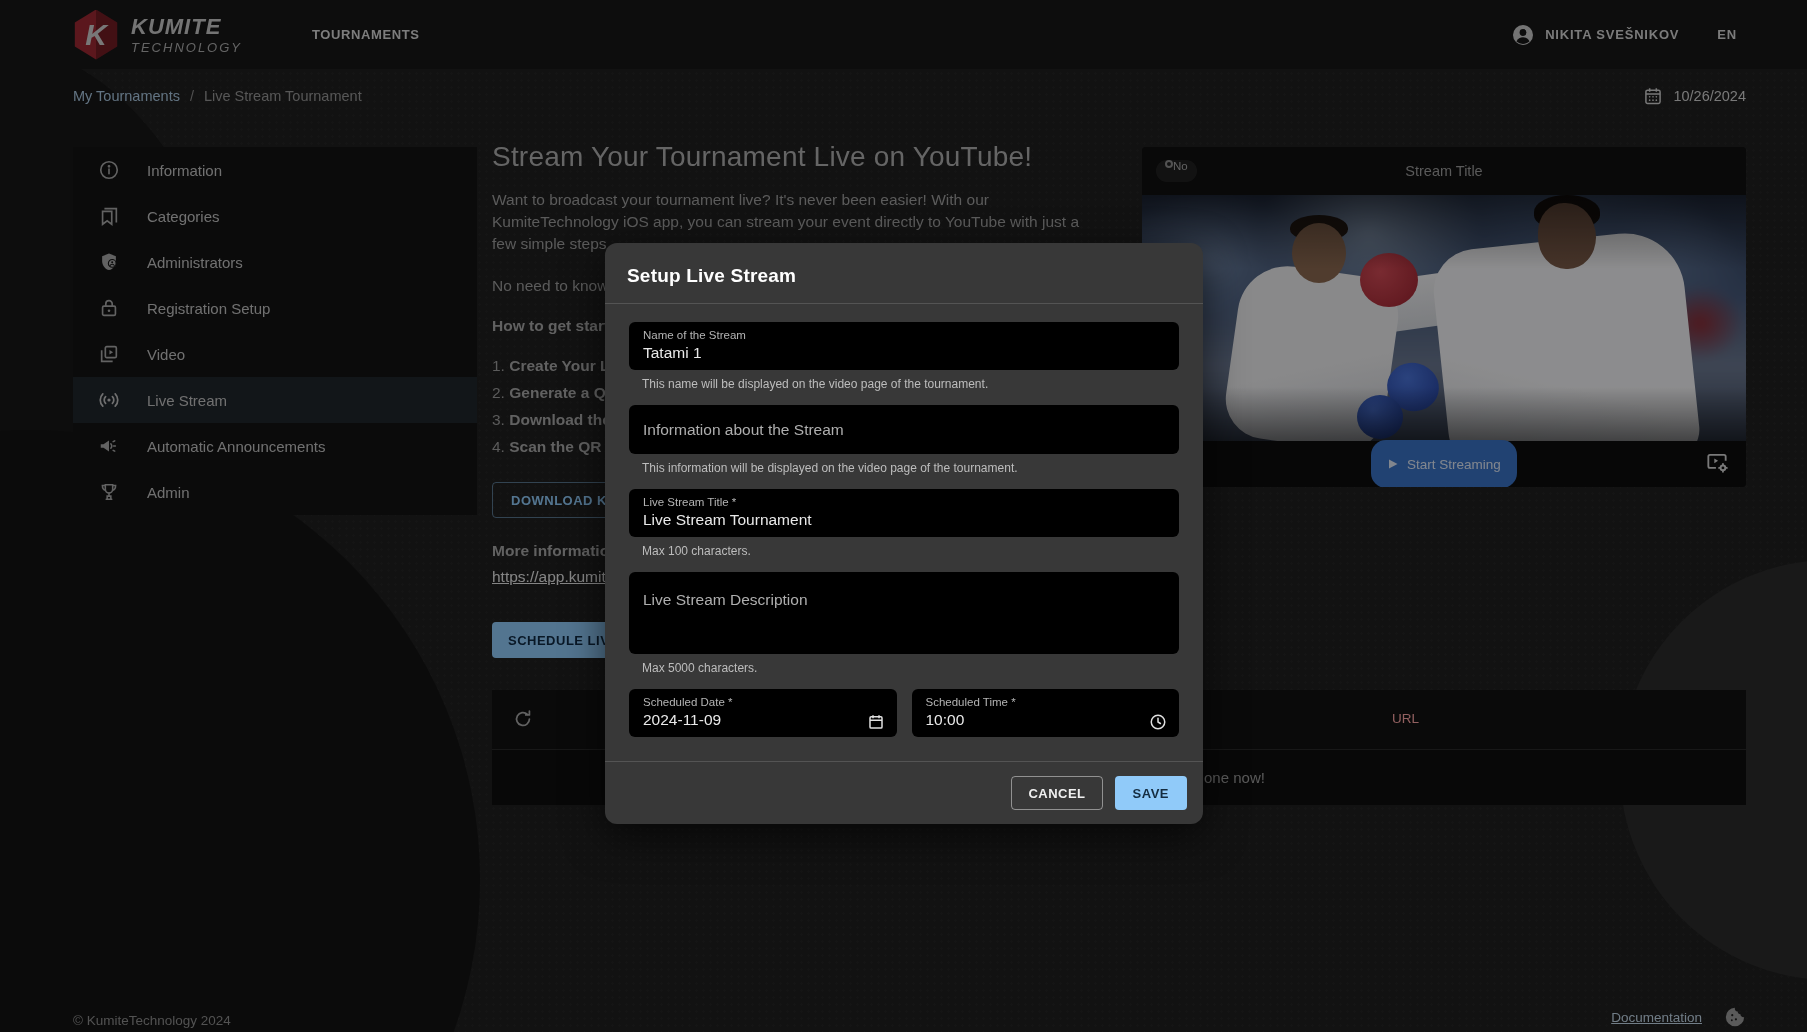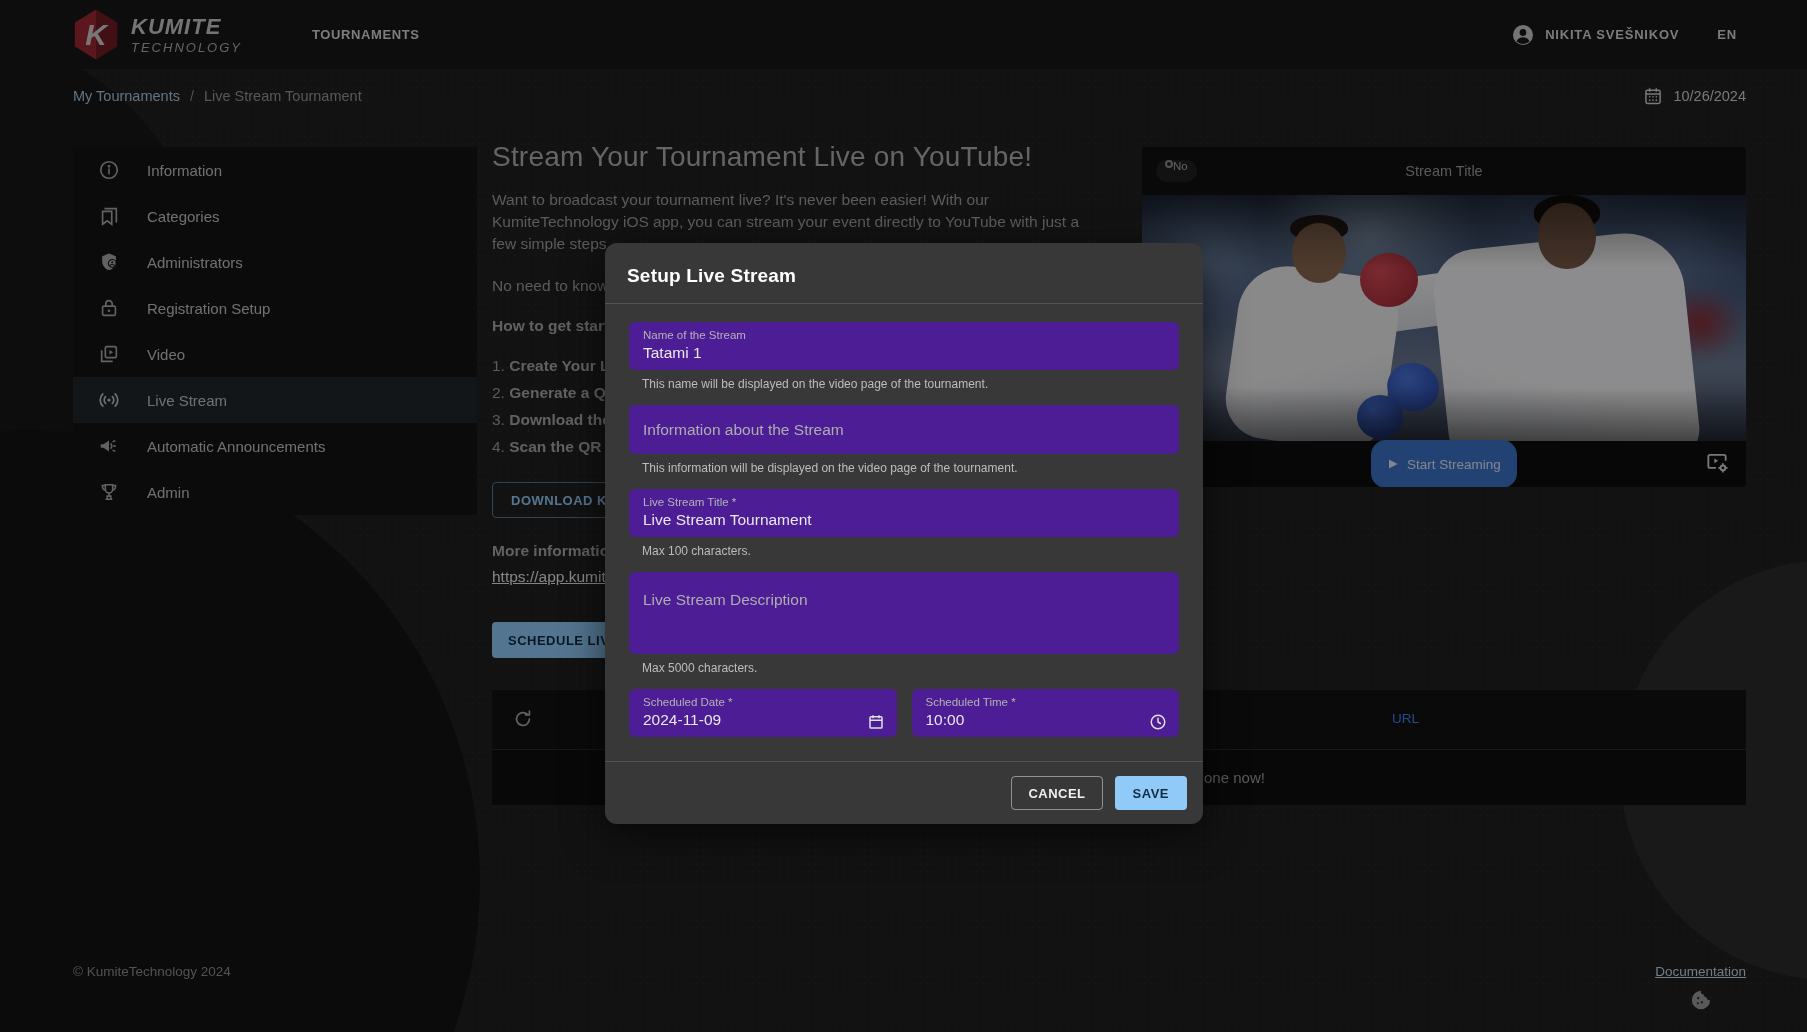--- a/index.html
+++ b/index.html
@@ -97,39 +97,39 @@
   .photo-shade { position:absolute; inset:0; background:linear-gradient(180deg, rgba(0,0,0,0.45), transparent 30%, transparent 78%, rgba(0,0,0,0.5)); }
   .card-footer { height:46px; background:#0d0d0d; position:relative; display:flex; align-items:center; justify-content:center; flex:none; }
   .btn-start { display:flex; align-items:center; gap:8px; height:48px; padding:0 16px; border:none; border-radius:15px;
     background:#3a72c4; color:#dfe7f5; font-size:13.5px; cursor:pointer; font-family:inherit; }
   .vid-settings { position:absolute; right:16px; top:9px; color:#d0d0d0; cursor:pointer; }
 
   
   .stream-table { margin-top:32px; width:100%; }
   .t-head { height:60px; background:#121212; position:relative; border-bottom:1px solid #2a2a2a; }
   .refresh-btn { position:absolute; left:20px; top:18px; color:#a9a9a9; cursor:pointer; background:none; border:none; }
-  .t-url { position:absolute; left:900px; top:21px; color:#3b82f6; font-size:13.5px; }
+  .t-url { position:absolute; left:900px; top:21px; color:#fca5a5; font-size:13.5px; }
   .t-row { height:55px; background:#0e0e0e; display:flex; align-items:center; color:#9b9b9b; font-size:15px; padding-left:712px; white-space:nowrap; }
 
   
-  .page-footer { position:absolute; left:0; right:0; bottom:16px; height:52px; display:flex; align-items:flex-start; padding:0 61px 0 73px; z-index:1; }
+  .page-footer { position:absolute; left:0; right:0; bottom:4px; height:52px; display:flex; align-items:flex-end; padding:0 61px 0 73px; z-index:1; }
   .copyright { color:#8d8d8d; font-size:13.5px; }
-  .footer-right { margin-left:auto; display:flex; align-items:center; gap:10px;flex-direction:column; }
+  .footer-right { margin-left:auto; display:flex; align-items:center; gap:22px; }
   .doc-link { color:#c3d7e8; font-size:13.5px; text-decoration:underline; cursor:pointer; }
   .cookie { cursor:pointer; }
 
   
   .scrim { position:absolute; inset:0; background:rgba(0,0,0,0.42); z-index:5; }
   .modal { position:absolute; left:605px; top:243px; width:598px; z-index:10; background:#383838; border-radius:12px;
     box-shadow:0 12px 40px rgba(0,0,0,0.6); color:#e6e6e6; }
   .modal-header { padding:22px 28px 16px 22px; }
   .modal-title { color:#fff; font-size:19px; font-weight:bold; letter-spacing:0.2px; }
   .modal-divider { height:1px; background:rgba(255,255,255,0.14); }
   .modal-body { padding:18px 24px 4px 24px; }
-  .field { background:#4c1d95; border-radius:6px; padding:7px 14px 6px 14px; }
+  .field { background:#000000; border-radius:6px; padding:7px 14px 6px 14px; }
   .field-label { color:#b4b4b4; font-size:11.5px; display:block; }
   .field input, .field textarea { width:100%; background:transparent; border:none; outline:none; color:#e9e9e9;
     font-size:15.5px; font-family:inherit; padding:3px 0 2px 0; }
   .field input::placeholder, .field textarea::placeholder { color:#aeaeae; opacity:1; }
   .field.empty-single { padding:13px 14px; }
   .field.textarea-field { padding:16px 14px; }
   .field textarea { resize:none; height:46px; }
   .helper { color:#bdbdbd; font-size:12px; margin:7px 0 14px 13px; }
   .dt-row { display:flex; gap:15px; margin-top:4px; margin-bottom:20px; }
   .dt-field { flex:1; position:relative; }

